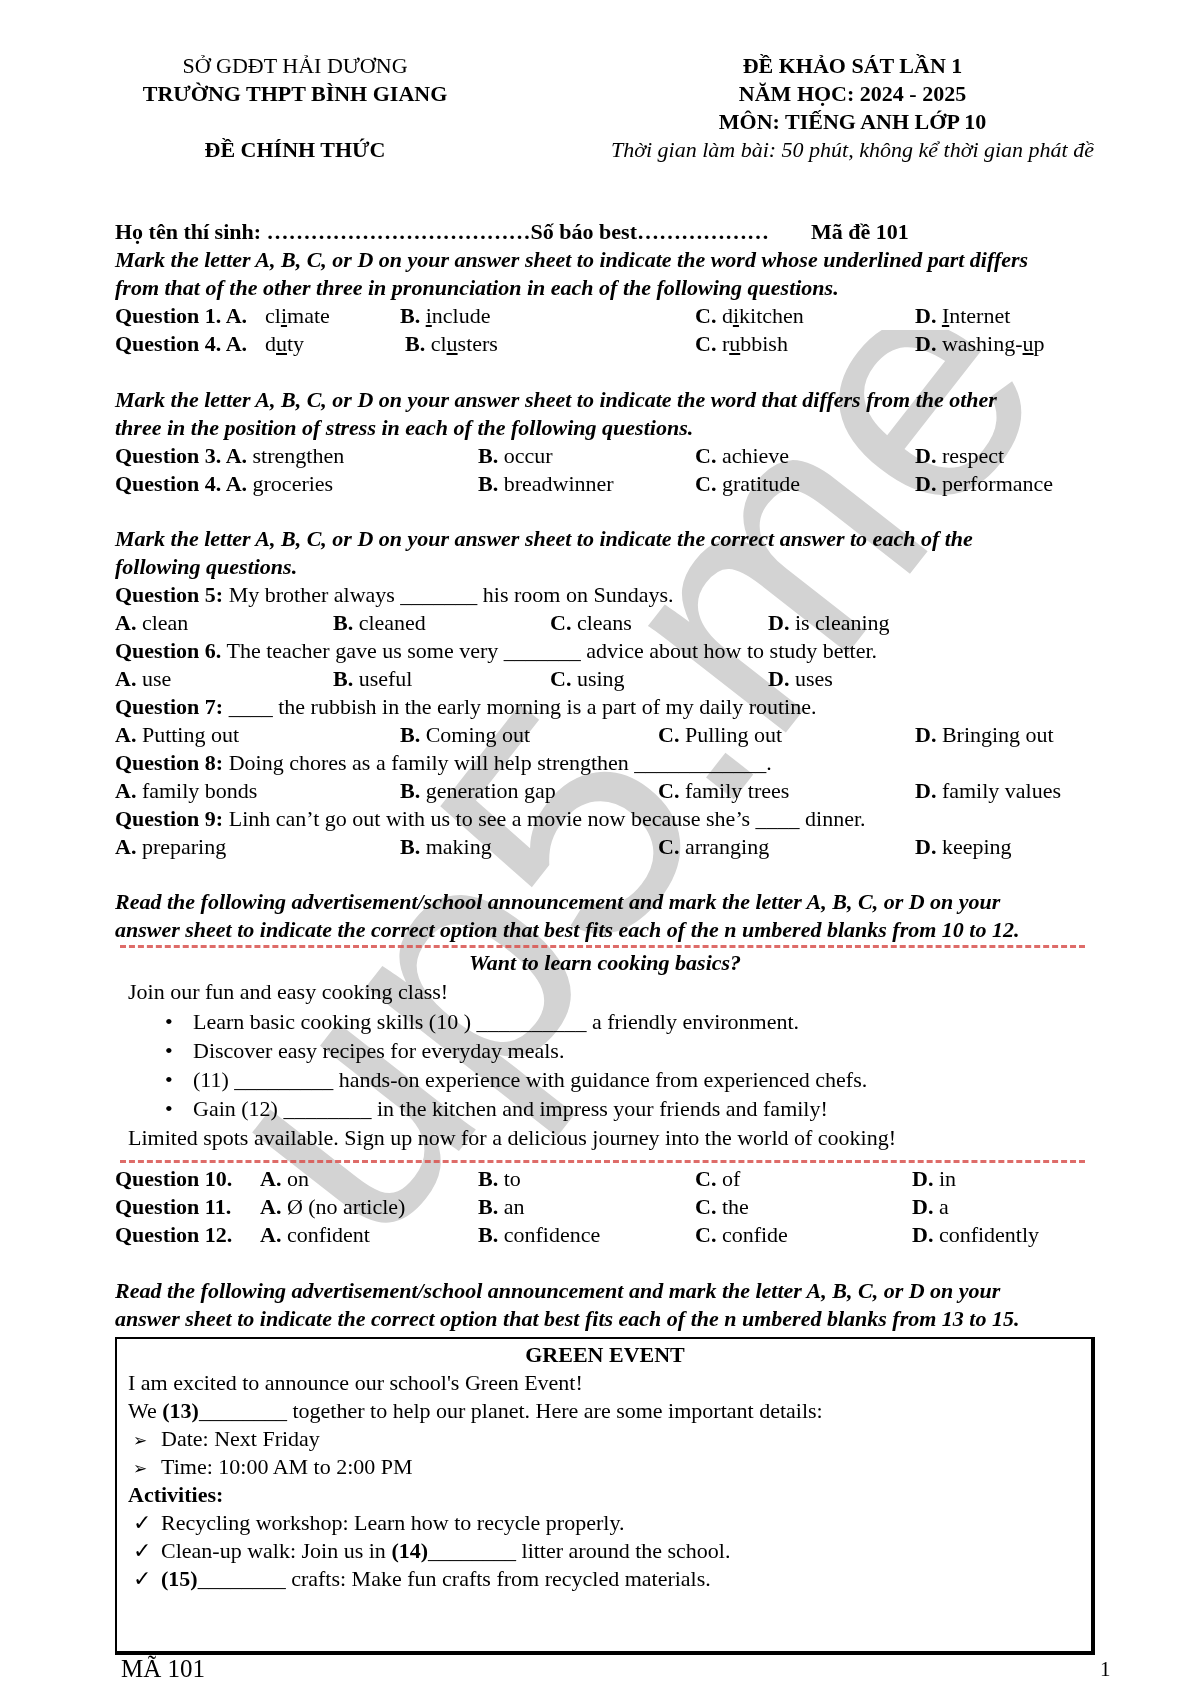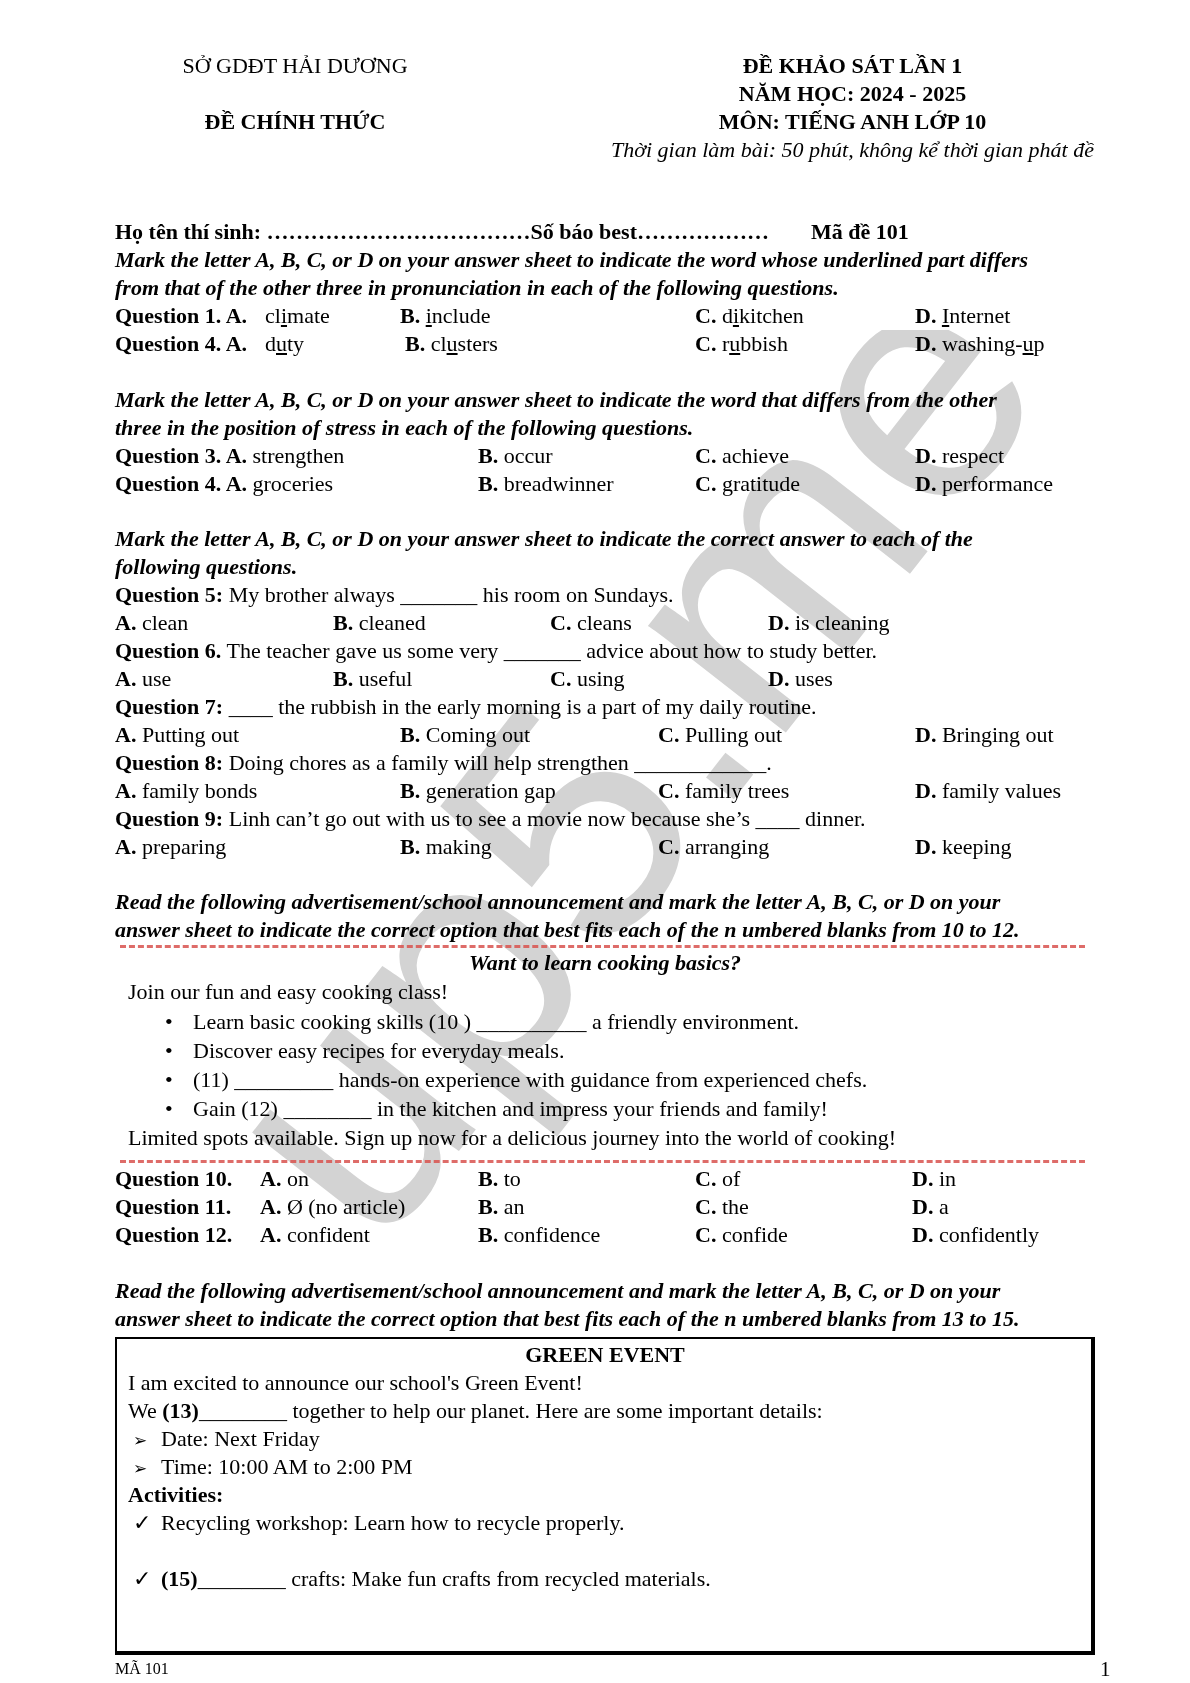--- a/index.html
+++ b/index.html
@@ -35,20 +35,21 @@
 <body>
 
 <svg class="watermark" viewBox="0 0 1000 900">
   <text x="500" y="520" text-anchor="middle" transform="rotate(-52 500 450)" font-family="Liberation Sans, sans-serif" font-size="330" fill="#d3d3d3">up5.me</text>
 </svg>
 
 <div class="content">
 
   <div class="abs center" style="left:100px; top:52px; width:390px;">
     <div style="line-height:28px;">SỞ GDĐT HẢI DƯƠNG</div>
+    <div class="b" style="line-height:28px;">TRƯỜNG THPT BÌNH GIANG</div>
     <div class="b" style="line-height:28px; margin-top:28px;">ĐỀ CHÍNH THỨC</div>
   </div>
 
   <div class="abs center" style="left:580px; top:52px; width:545px;">
     <div class="b" style="line-height:28px;">ĐỀ KHẢO SÁT LẦN 1</div>
     <div class="b" style="line-height:28px;">NĂM HỌC: 2024 - 2025</div>
     <div class="b" style="line-height:28px;">MÔN: TIẾNG ANH LỚP 10</div>
     <div class="i" style="line-height:28px;">Thời gian làm bài: 50 phút, không kể thời gian phát đề</div>
   </div>
 
@@ -176,18 +177,19 @@
   <div class="line bi" style="top:1305px;">answer sheet to indicate the correct option that best fits each of the n umbered blanks from 13 to 15.</div>
 
   <div class="box">
     <div class="abs b center" style="left:0; width:976px; top:2px; line-height:28px;">GREEN EVENT</div>
     <div class="abs" style="left:11px; top:30px; line-height:28px;">I am excited to announce our school's Green Event!</div>
     <div class="abs" style="left:11px; top:58px; line-height:28px;"><span>We </span><b>(13)</b><span>________ together to help our planet. Here are some important details:</span></div>
     <div class="abs" style="left:16px; top:86px; line-height:28px;"><span style="display:inline-block;width:28px;font-size:17px;">➢</span><span>Date: Next Friday</span></div>
     <div class="abs" style="left:16px; top:114px; line-height:28px;"><span style="display:inline-block;width:28px;font-size:17px;">➢</span><span>Time: 10:00 AM to 2:00 PM</span></div>
     <div class="abs b" style="left:11px; top:142px; line-height:28px;">Activities:</div>
     <div class="abs" style="left:16px; top:170px; line-height:28px;"><span style="display:inline-block;width:28px;">✓</span><span>Recycling workshop: Learn how to recycle properly.</span><b></b><span></span></div>
+    <div class="abs" style="left:16px; top:198px; line-height:28px;"><span style="display:inline-block;width:28px;">✓</span><span>Clean-up walk: Join us in </span><b>(14)</b><span>________ litter around the school.</span></div>
     <div class="abs" style="left:16px; top:226px; line-height:28px;"><span style="display:inline-block;width:28px;">✓</span><span></span><b>(15)</b><span>________ crafts: Make fun crafts from recycled materials.</span></div>
   </div>
 
-  <div class="abs" style="left:115px; top:1657px; line-height:24px; font-size:16px;">MÃ 101</div>
+  <div class="abs" style="left:121px; top:1657px; line-height:24px; font-size:25px;">MÃ 101</div>
   <div class="abs" style="left:1100px; top:1657px; line-height:24px; font-size:21px;">1</div>
 </div>
 
 </body></html>

